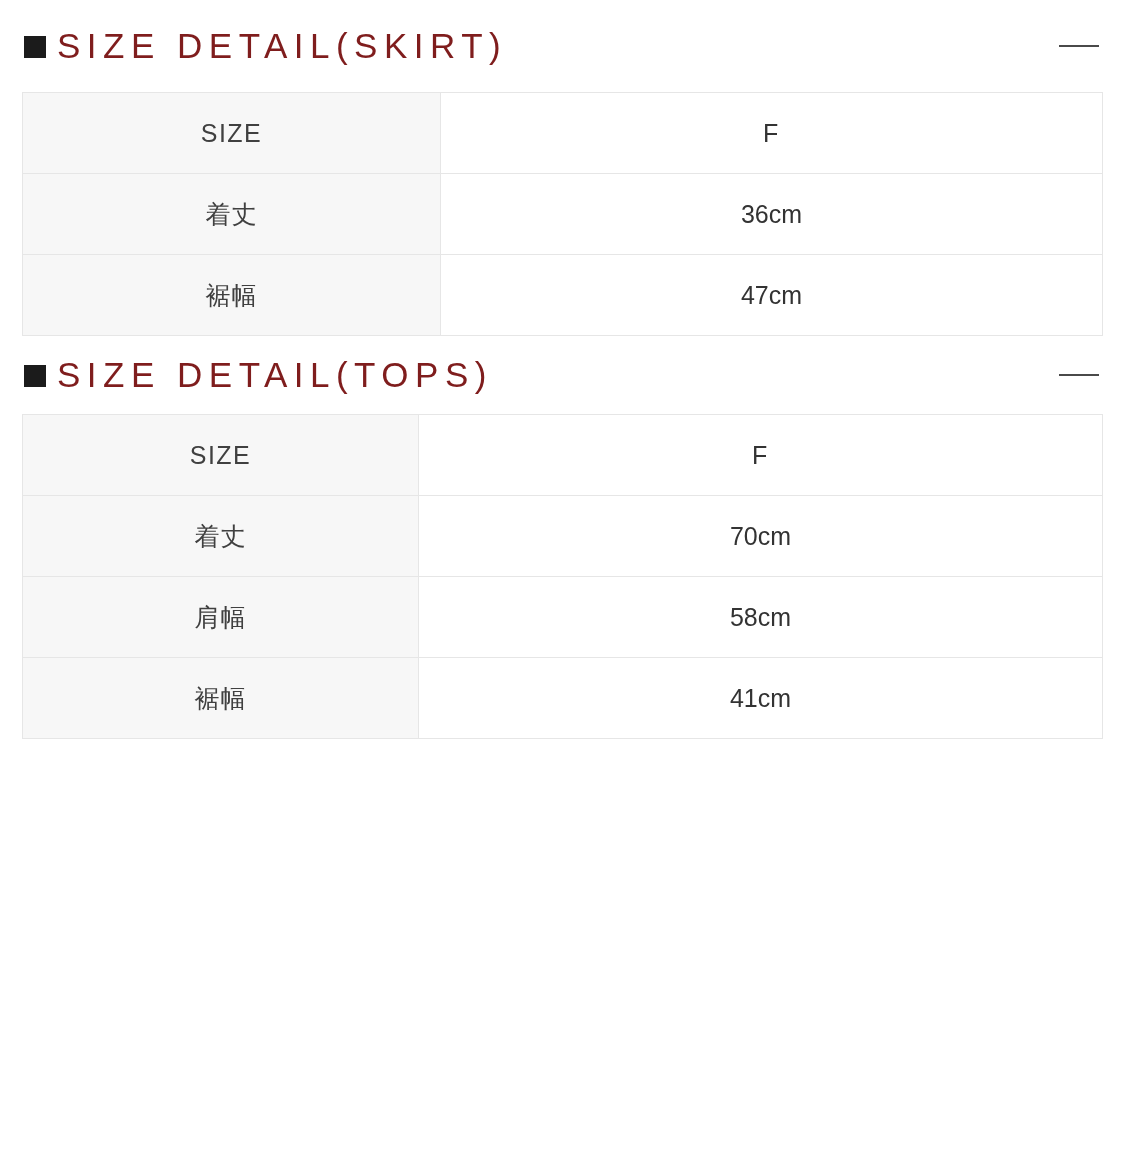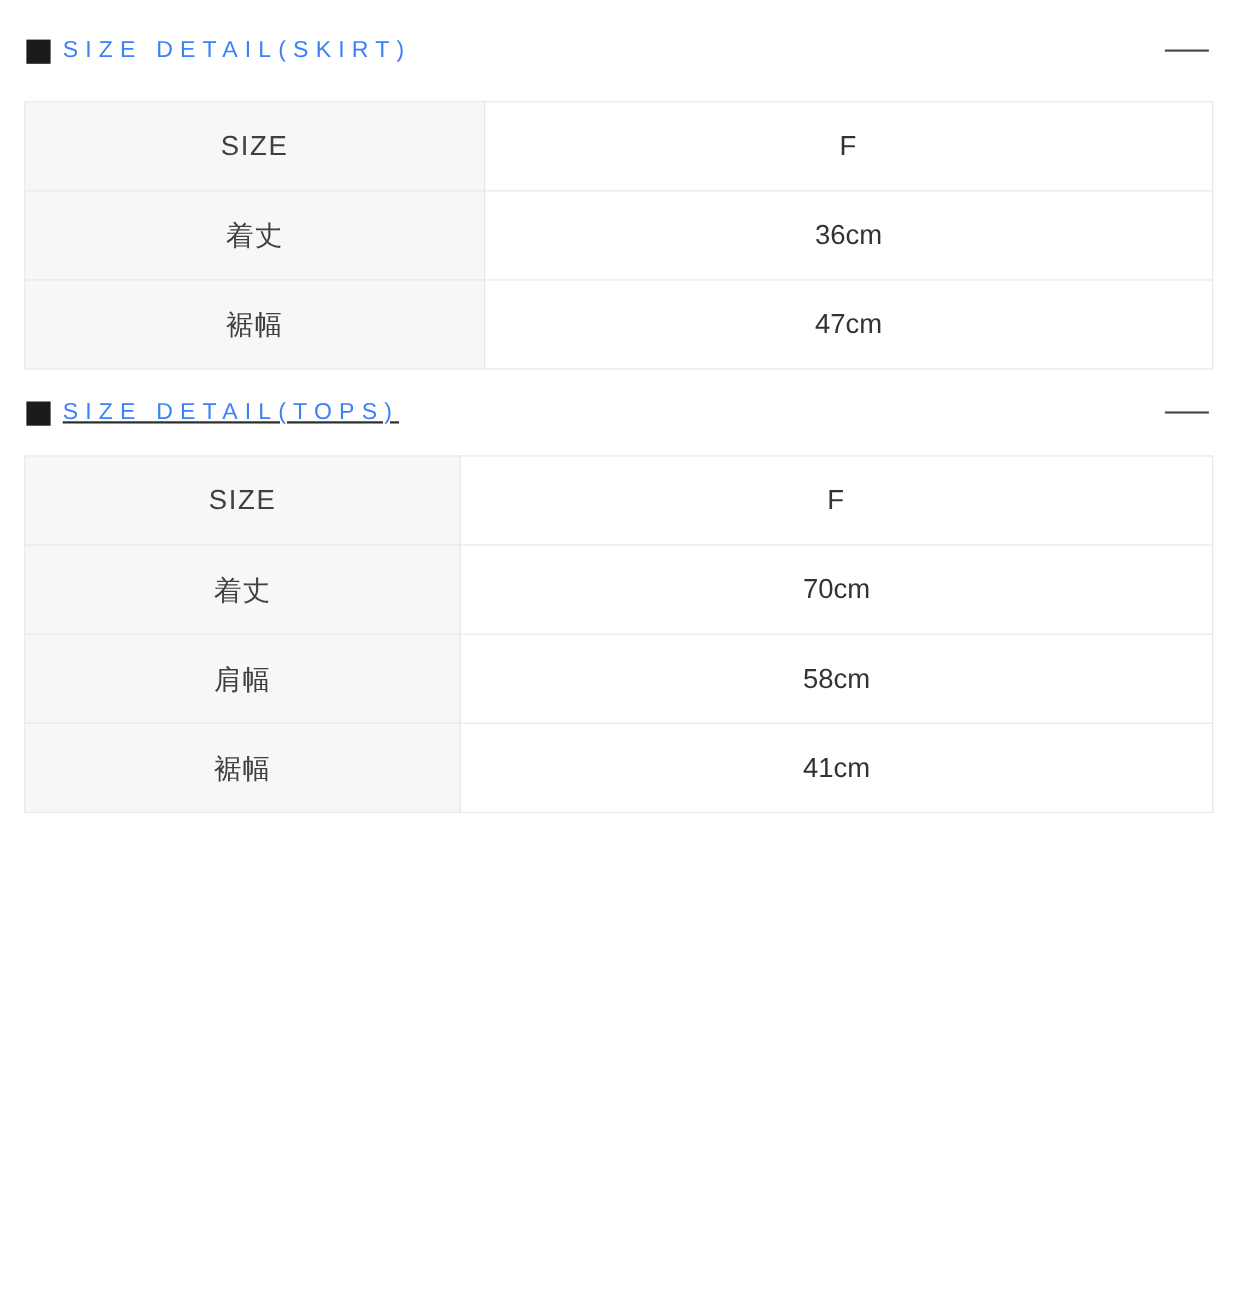--- a/index.html
+++ b/index.html
@@ -24,39 +24,38 @@
   .section-header {
     display: flex;
     align-items: center;
     justify-content: space-between;
     height: 92px;
     padding: 0 4px 0 2px;
     box-sizing: border-box;
   }
   .section-header.tops {
     height: 78px;
-    text-decoration: underline;
   }
   .sh-left {
     display: flex;
     align-items: center;
   }
   .sh-square {
     width: 22px;
     height: 22px;
     background: #1b1b1b;
     margin-right: 11px;
     flex: 0 0 auto;
     position: relative;
     top: 1px;
   }
   .sh-title {
-    font-size: 21px;
+    font-size: 35px;
     letter-spacing: 6.5px;
-    color: #3b82f6;
+    color: #7f1d1d;
     font-weight: 400;
     white-space: nowrap;
   }
   .sh-toggle {
     width: 44px;
     display: flex;
     align-items: center;
     justify-content: flex-end;
     cursor: pointer;
   }

